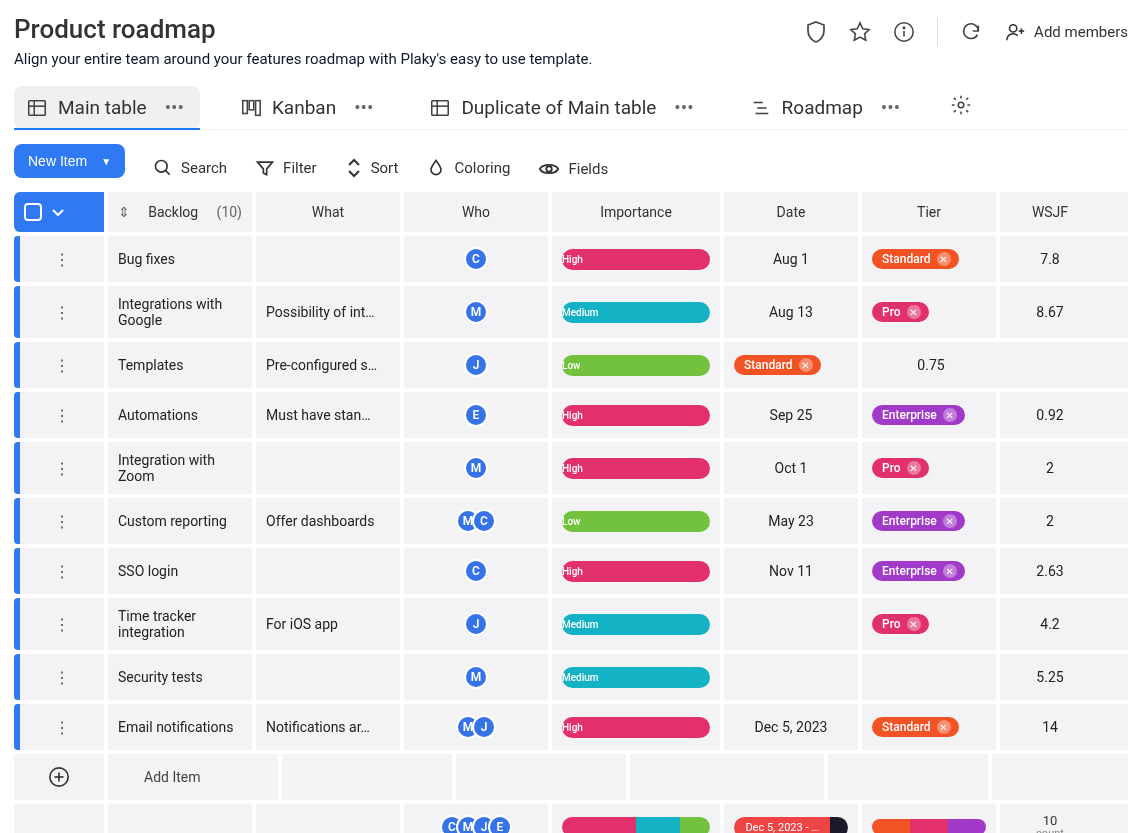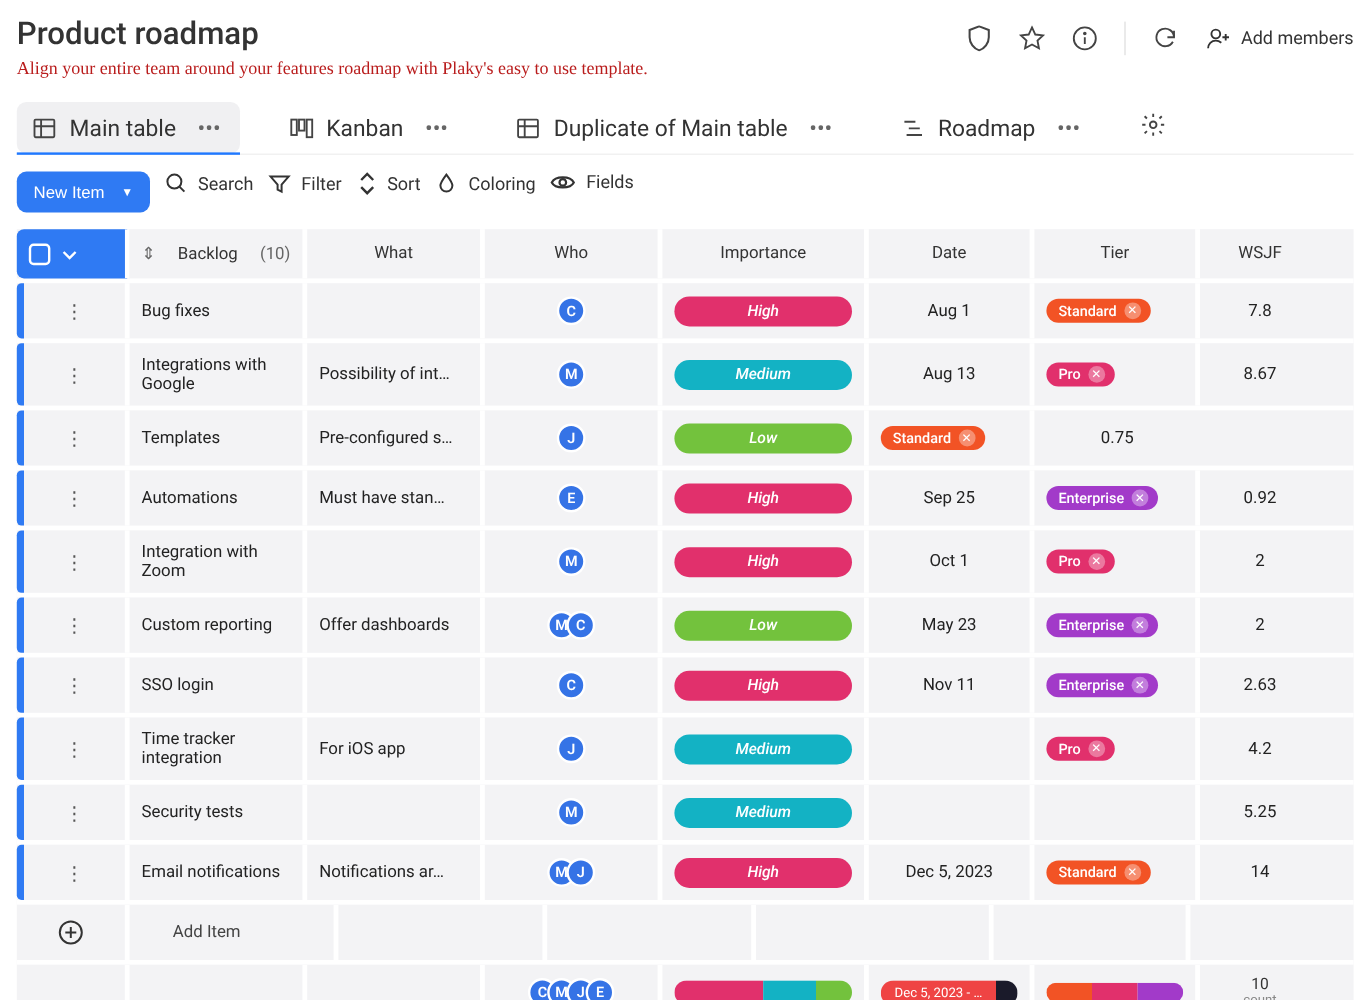--- a/index.html
+++ b/index.html
@@ -3,37 +3,37 @@
 <meta charset="utf-8">
 <style>
 * { box-sizing: border-box; margin: 0; padding: 0; }
 body { font-family: -apple-system, BlinkMacSystemFont, "Segoe UI", Roboto, sans-serif; font-size: 14px; color: #333; background: #fff; }
 
 
 .page-header { padding: 14px 14px 0 14px; }
 .header-top { display: flex; justify-content: space-between; align-items: flex-start; }
 .title-block { }
 .page-title { font-size: 26px; font-weight: 500; color: #333; margin-bottom: 6px; }
-.page-subtitle { font-size: 15px; color: #b91c1c; font-family: Liberation Serif, serif; }
+.page-subtitle { font-size: 15px; color: #0f172a; }
 .header-actions { display: flex; align-items: center; gap: 22px; padding-top: 4px; }
 .header-actions .icon-btn { width: 22px; height: 22px; display: flex; align-items: center; justify-content: center; cursor: pointer; color: #444; }
 .vsep { width: 1px; height: 28px; background: #ddd; }
 .add-members { display: flex; align-items: center; gap: 8px; cursor: pointer; font-size: 15px; color: #333; }
 
 
 .view-tabs { display: flex; align-items: center; gap: 28px; margin-top: 18px; border-bottom: 1px solid #eee; padding-left: 0; }
 .view-tab { display: flex; align-items: center; gap: 10px; padding: 8px 12px; border-radius: 8px; cursor: pointer; color: #333; font-size: 19px; position: relative; }
 .view-tab.active { background: #f0f0f2; }
 .view-tab.active::after { content:""; position:absolute; left:0; right:0; bottom:-1px; height:2px; background:#1f78ff; }
 .view-tab .view-icon { width: 22px; height: 22px; color:#444; }
 .view-tab .more-dots { color:#666; margin-left: 4px; padding: 2px 4px; cursor:pointer; }
 .settings-btn { cursor:pointer; color:#444; margin-left: 6px; padding-bottom:6px;}
 
 
-.toolbar { display:flex; align-items:flex-start; gap: 12px; padding: 14px; }
+.toolbar { display:flex; align-items:flex-end; gap: 28px; padding: 14px; }
 .new-item-btn { background:#2f7af3; color:#fff; border:none; border-radius:8px; padding:9px 14px; font-size:14px; font-weight:500; display:flex; align-items:center; gap:14px; cursor:pointer; }
 .new-item-btn .caret { font-size:10px; }
 .tool { display:flex; align-items:center; gap:8px; cursor:pointer; color:#333; font-size:15px; }
 .tool .tool-icon { color:#333; }
 
 
 .table-wrap { padding: 0 14px 20px 14px; }
 .table { width: 100%; }
 .thead, .trow, .footrow, .addrow { display:grid; grid-template-columns: 94px 148px 148px 148px 172px 138px 138px 100px; }
 .thead { background:#f3f3f5; border-bottom: 4px solid #fff; }
@@ -53,21 +53,21 @@
 .trow > div:last-child { border-right:none; }
 .cell-first { display:flex; align-items:center; gap:0; padding:0 !important; }
 .row-accent { width:6px; align-self:stretch; background:#2f7af3; border-radius:4px 0 0 4px; }
 .row-menu { flex:1; display:flex; justify-content:center; color:#555; cursor:pointer; font-size:16px; }
 .cell-name { font-size:14px; color:#222; }
 .cell-what { color:#222; font-size:14px; overflow:hidden; white-space:nowrap; text-overflow:ellipsis; }
 .cell-who { justify-content:center; gap:0; }
 .avatar { width:24px; height:24px; border-radius:50%; background:#3573e6; color:#fff; font-size:12px; font-weight:600; display:flex; align-items:center; justify-content:center; border:2px solid #fff; }
 .avatar + .avatar { margin-left:-8px; }
 .cell-importance { justify-content:center; }
-.pill { width:100%; text-align:center; color:#fff; border-radius:14px; padding:5px 0; font-size:13px; font-weight:500;font-style:italic; }
+.pill { width:100%; text-align:left; color:#fff; border-radius:14px; padding:5px 0; font-size:10px; font-weight:500; }
 .cell-date { justify-content:center; color:#222; font-size:14px; }
 .cell-tier { justify-content:flex-start; }
 .tier-pill { display:inline-flex; align-items:center; gap:6px; color:#fff; border-radius:12px; padding:3px 8px 3px 10px; font-size:12px; font-weight:500; }
 .tier-x { background:rgba(255,255,255,0.35); width:14px; height:14px; border-radius:50%; display:flex; align-items:center; justify-content:center; font-size:10px; cursor:pointer; }
 .cell-wsjf { justify-content:center; color:#222; font-size:14px; }
 
 .addrow > div { padding:12px 10px; border-right:4px solid #fff; display:flex; align-items:center; }
 .addrow > div:last-child { border-right:none; }
 .add-first { display:flex; align-items:center; gap:14px; justify-content:center; }
 .add-btn { cursor:pointer; color:#333; }

